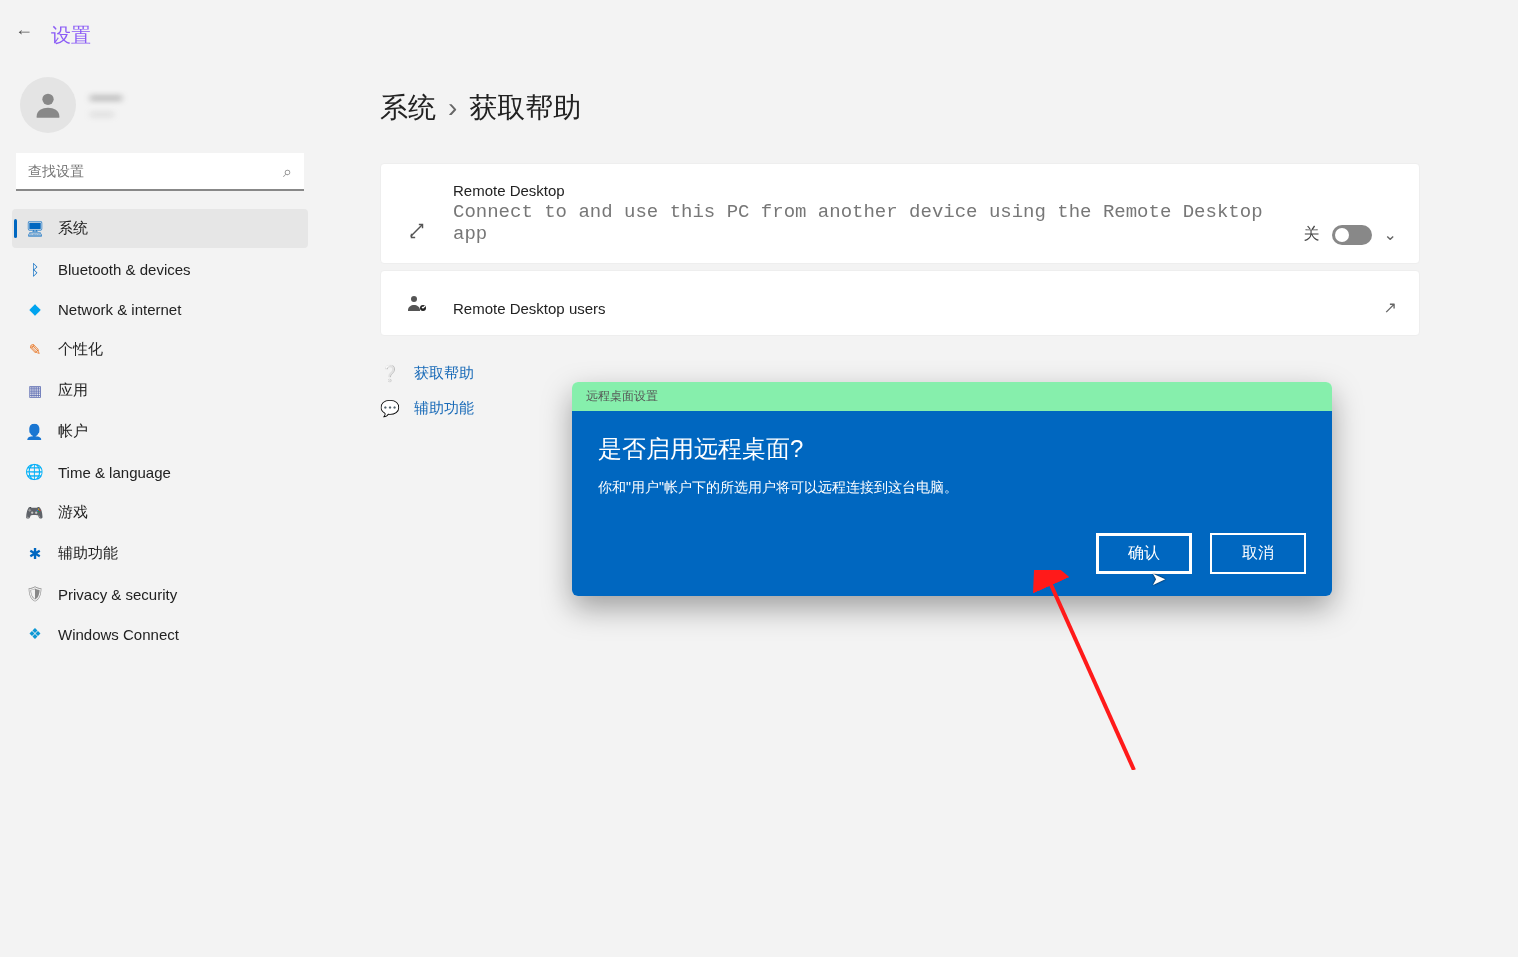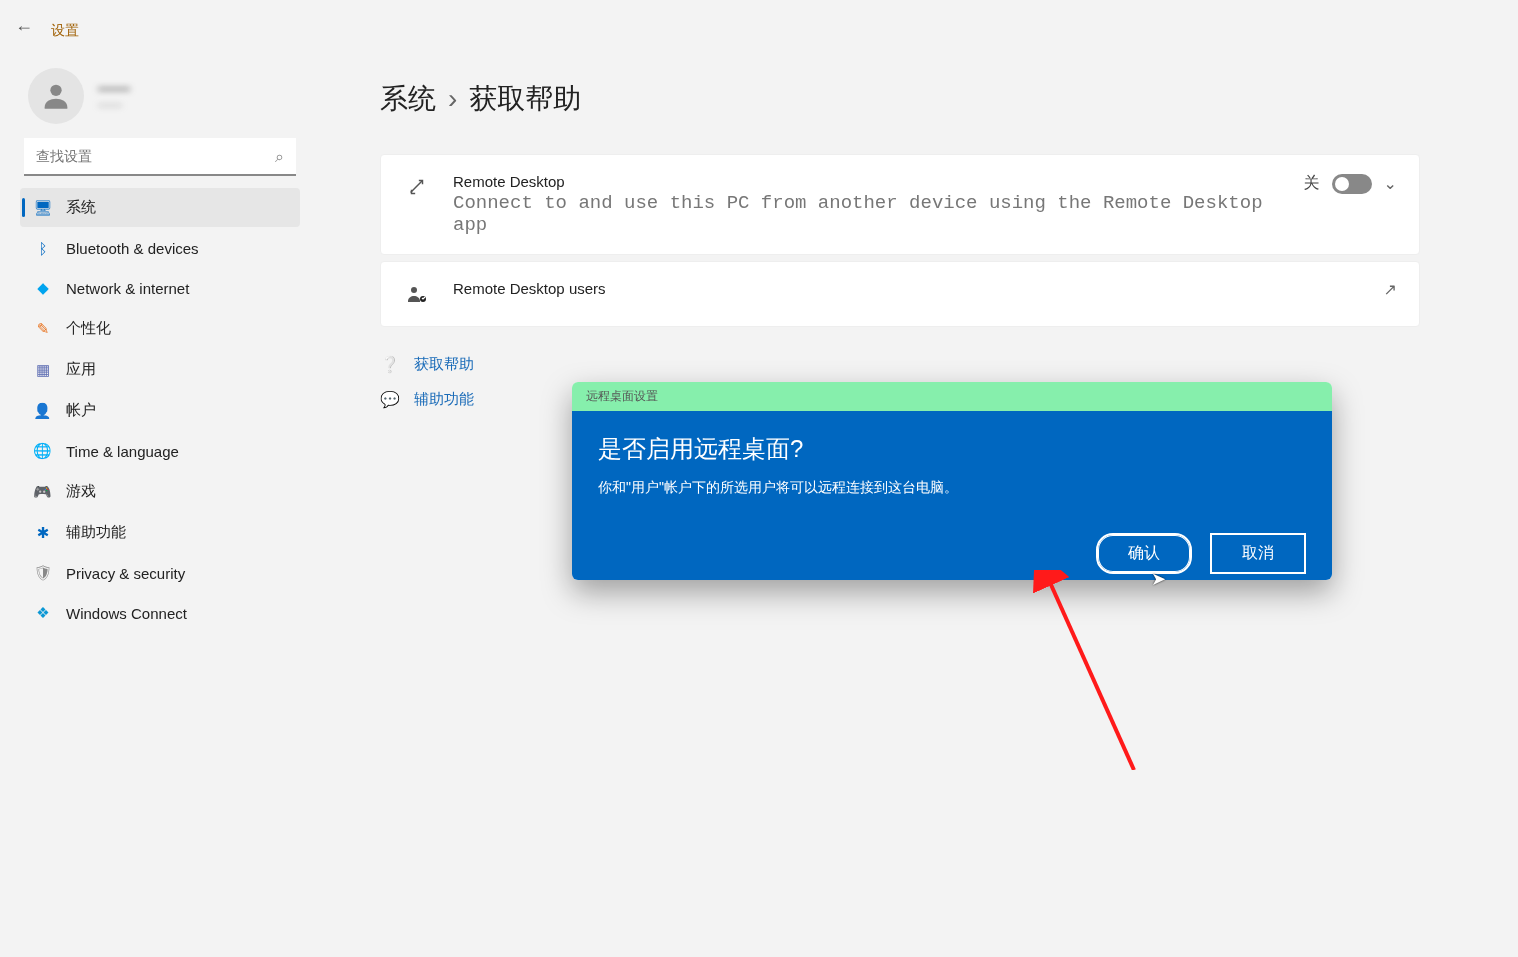--- a/index.html
+++ b/index.html
@@ -2,25 +2,25 @@
 <html><head>
 <meta charset="utf-8">
 <style>
 * { margin: 0; padding: 0; box-sizing: border-box; font-family: "Segoe UI", "Microsoft YaHei", sans-serif; }
 body { background: #f3f3f3; width: 1518px; height: 957px; overflow: hidden; position: relative; }
 
 .window { display: flex; flex-direction: column; height: 100%; }
 
 .titlebar { display: flex; align-items: center; padding: 10px 15px; gap: 18px; }
 .back-btn { cursor: pointer; font-size: 18px; color: #555; }
-.app-title { font-size: 14px; color: #a16207; margin-top: 12px; }
+.app-title { font-size: 20px; color: #8b5cf6; margin-top: 12px; }
 
 .body { display: flex; flex: 1; }
 
-.sidebar { width: 320px; padding: 10px 20px; display: flex; flex-direction: column; }
+.sidebar { width: 320px; padding: 10px 12px; display: flex; flex-direction: column; gap: 6px; }
 .profile { display: flex; align-items: center; gap: 14px; padding: 8px; }
 .avatar { width: 56px; height: 56px; border-radius: 50%; background: #e4e4e4; display: flex; align-items: center; justify-content: center; }
 .avatar svg { width: 34px; height: 34px; fill: #888; }
 .profile-text { filter: blur(3px); }
 .profile-name { font-weight: 600; font-size: 16px; color: #333; }
 .profile-sub { font-size: 12px; color: #777; }
 
 .search { margin: 6px 4px 12px 4px; position: relative; }
 .search input { width: 100%; padding: 10px 36px 10px 12px; border: none; background: #fff; border-bottom: 2px solid #888; font-size: 14px; outline: none; }
 .search .mag { position: absolute; right: 12px; top: 50%; transform: translateY(-50%); color: #888; }
@@ -29,43 +29,43 @@
 .nav-item { display: flex; align-items: center; gap: 14px; padding: 10px 14px; border-radius: 4px; cursor: pointer; font-size: 15px; color: #222; position: relative; }
 .nav-item.active { background: #e6e6e6; }
 .nav-item.active::before { content: ""; position: absolute; left: 2px; top: 10px; bottom: 10px; width: 3px; background: #0067c0; border-radius: 3px; }
 .nav-icon { width: 18px; height: 18px; display: inline-flex; align-items: center; justify-content: center; font-size: 15px; }
 
 .main { flex: 1; padding: 30px 0 0 60px; }
 .breadcrumb { font-size: 28px; font-weight: 400; color: #222; display: flex; align-items: center; gap: 12px; margin-bottom: 36px; }
 .breadcrumb .sep { color: #666; }
 
 .cards { display: flex; flex-direction: column; gap: 6px; max-width: 1040px; }
-.card { background: #fff; border: 1px solid #eee; border-radius: 4px; padding: 18px 22px; display: flex; align-items: flex-start; gap: 22px; }
+.card { background: #fff; border: 1px solid #eee; border-radius: 4px; padding: 18px 22px; display: flex; align-items: flex-end; gap: 22px; }
 .card-icon { width: 28px; height: 28px; display: flex; align-items: center; justify-content: center; color: #555; flex-shrink:0; }
 .card-body { flex: 1; }
 .card-title { font-size: 15px; color: #222; }
 .card-sub { font-size: 19px; color: #777; margin-top: 2px; font-family: Liberation Mono, monospace; }
 .card-right { display: flex; align-items: center; gap: 12px; color: #444; }
 .toggle { width: 40px; height: 20px; border-radius: 20px; background: #888; position: relative; }
 .toggle::after { content: ""; position: absolute; width: 14px; height: 14px; background: #fff; border-radius: 50%; top: 3px; left: 3px; }
 .chev { color: #666; }
 
 .links { margin-top: 28px; display: flex; flex-direction: column; gap: 16px; }
 .link-row { display: flex; align-items: center; gap: 14px; }
 .link-row a { color: #1a6bb8; font-size: 15px; text-decoration: none; text-align: right; }
 .link-icon { width: 20px; color: #555; }
 
 .dialog { position: absolute; left: 572px; top: 382px; width: 760px; background: #fff; border-radius: 6px; box-shadow: 0 12px 30px rgba(0,0,0,0.35); overflow: hidden; }
 .dialog-title { padding: 6px 14px 6px 14px; font-size: 12px; color: #555; background:#86efac; }
-.dialog-body { background: #0067c0; color: #fff; padding: 22px 26px 6px 26px; }
+.dialog-body { background: #0067c0; color: #fff; padding: 22px 26px 22px 26px; }
 .dialog-head { font-size: 24px; margin-bottom: 14px; }
 .dialog-msg { font-size: 14px; }
 .dialog-btns { display: flex; justify-content: flex-end; gap: 18px; margin-top: 36px; }
 .dbtn { border: 2px solid #fff; background: transparent; color: #fff; font-size: 16px; padding: 8px 30px; cursor: pointer; }
-.dbtn.focus { box-shadow: inset 0 0 0 1px #fff; border-radius: 17px; }
+.dbtn.focus { box-shadow: inset 0 0 0 1px #fff; }
 
 .cursor { position: absolute; left: 1151px; top: 568px; font-size: 18px; color: #fff; text-shadow: 0 0 2px #000; pointer-events:none; }
 
 .arrow { position: absolute; left: 1004px; top: 570px; width: 160px; height: 200px; pointer-events:none; }
 </style>
 </head>
 <body>
 
 <div class="window">
   <div class="titlebar">

